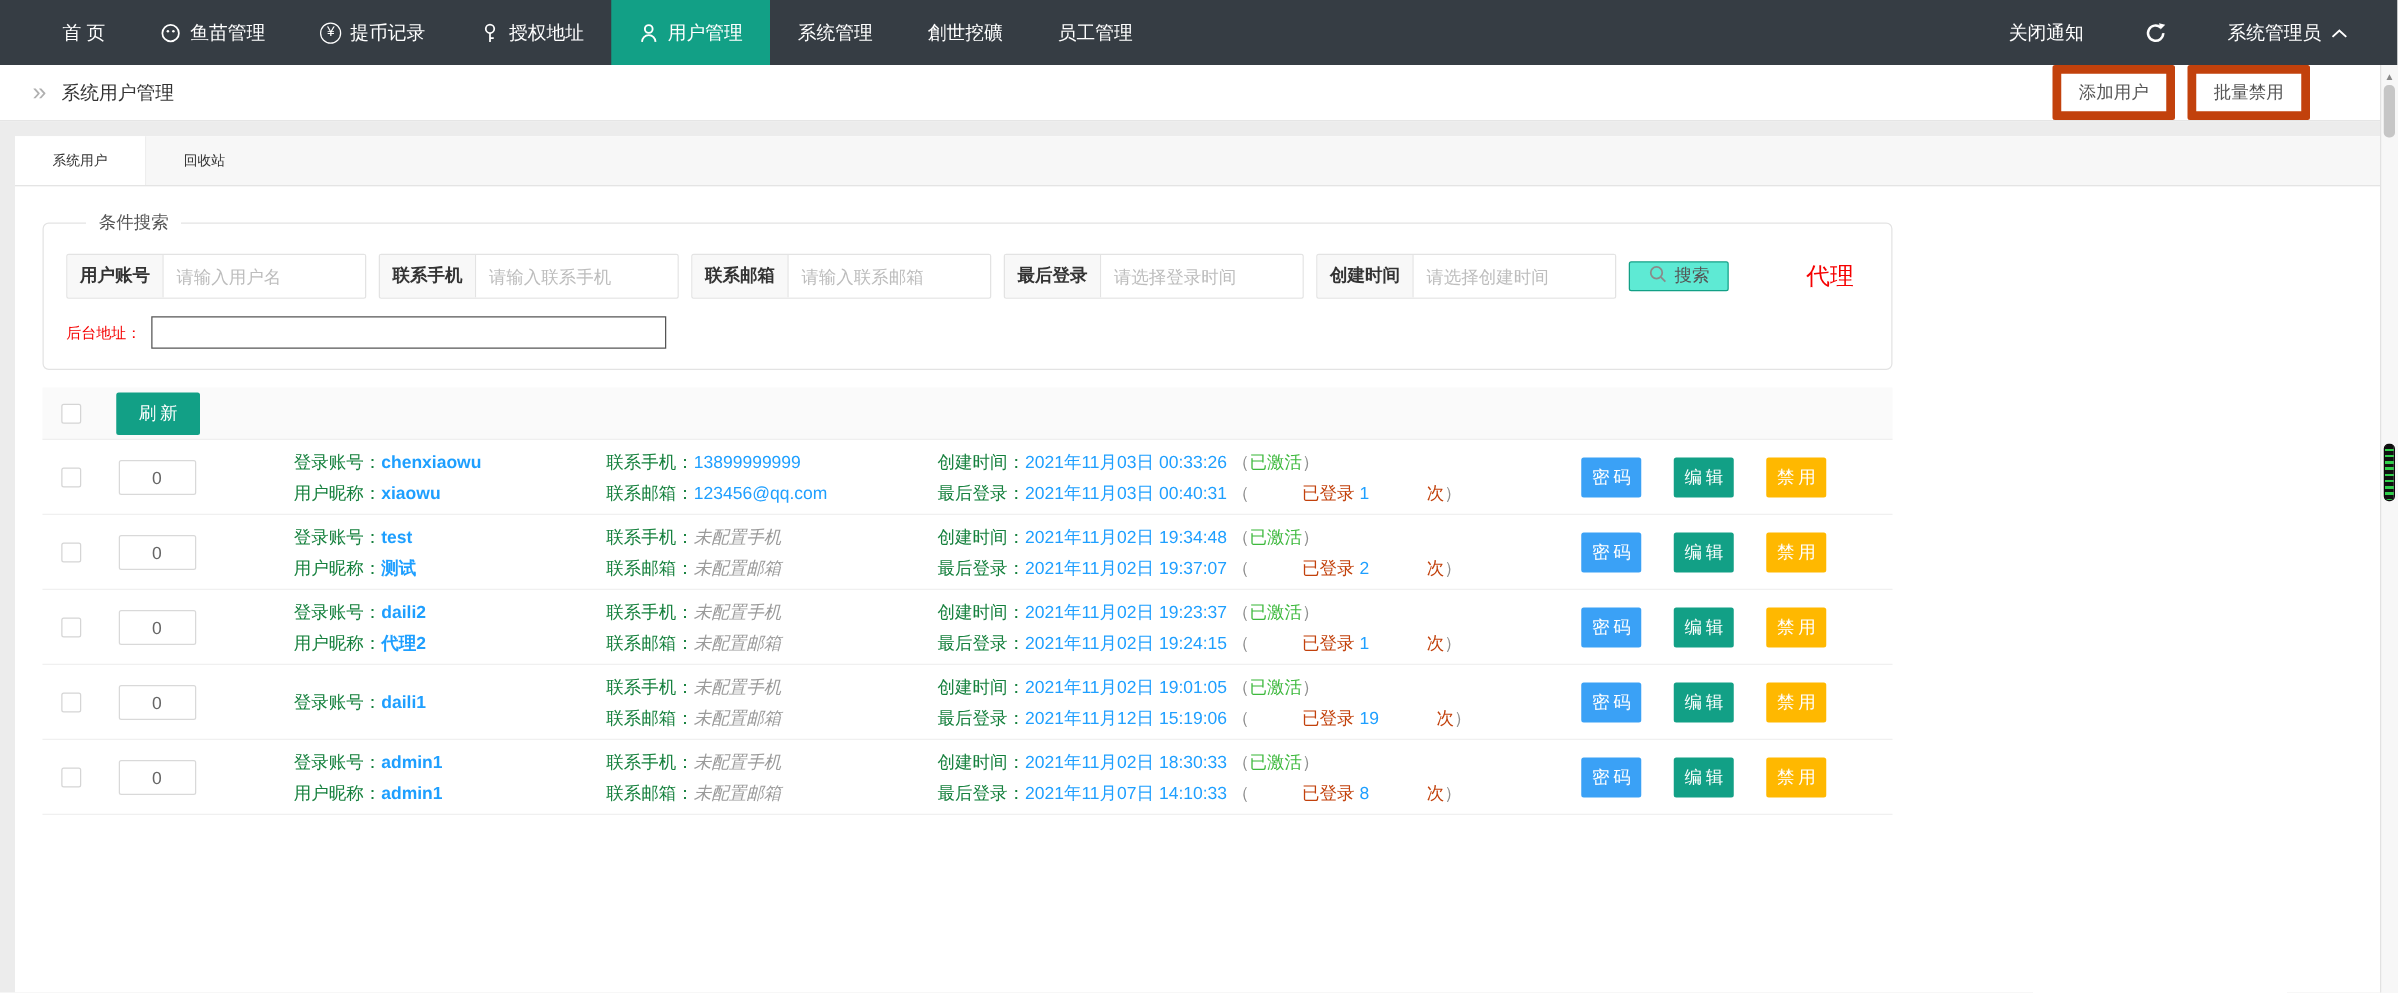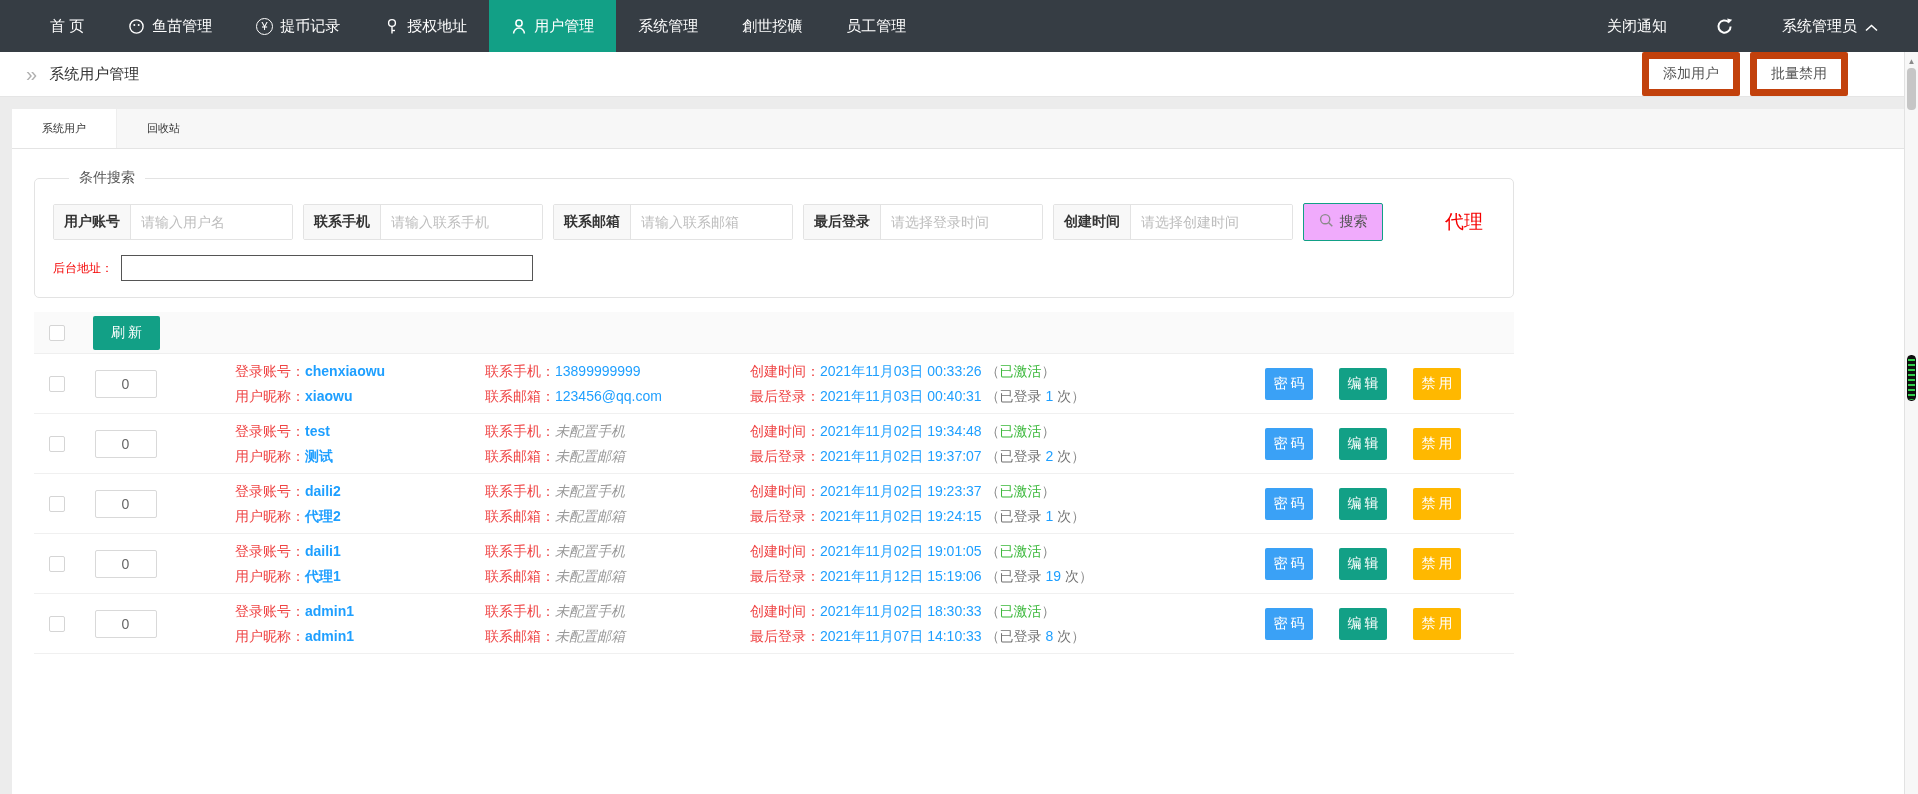--- a/index.html
+++ b/index.html
@@ -31,45 +31,45 @@
   .content { padding:20px 22px 0 22px; }
 
   
   fieldset.search { width:1480px; border:1px solid #e3e3e3; border-radius:5px; padding:16px 18px 16px 18px; }
   fieldset.search legend { padding:0 10px; margin-left:16px; color:#555; font-size:14px; }
   .field-row { display:flex; align-items:center; gap:10px; }
   .igroup { display:flex; width:240px; height:36px; border:1px solid #e3e3e3; border-radius:2px; overflow:hidden; background:#fff; }
   .igroup .addon { background:#f8f8f8; border-right:1px solid #e3e3e3; display:flex; align-items:center; padding:0 10px; font-weight:bold; color:#333; white-space:nowrap; font-size:14px; }
   .igroup input { border:none; outline:none; flex:1; min-width:0; padding:0 10px; font-size:14px; color:#333; font-family:Liberation Sans, sans-serif; }
   input::placeholder { color:#bdbdbd; }
-  .search-btn { width:80px; height:38px; background:#f0abfc; border:1px solid #12a086; border-radius:2px; color:#555; font-size:14px; display:flex; align-items:center; justify-content:center; gap:6px; cursor:pointer; font-family:inherit; }
+  .search-btn { width:80px; height:24px; background:#5eead4; border:1px solid #12a086; border-radius:2px; color:#555; font-size:14px; display:flex; align-items:center; justify-content:center; gap:6px; cursor:pointer; font-family:inherit; }
   .role-tag { color:#f50000; font-size:19px; margin-left:52px; }
   .backend-row { margin-top:14px; display:flex; align-items:center; }
   .backend-label { color:#f50000; font-size:12px; margin-right:8px; white-space:nowrap; }
   .backend-input { width:412px; height:26px; border:1px solid #555; background:#fff; outline:none; padding:0 6px; font-family:inherit; }
 
   
   .table { width:1480px; margin-top:14px; }
   .t-toolbar { height:42px; background:#fafafa; border-bottom:1px solid #efefef; display:flex; align-items:center; padding-left:15px; gap:28px; }
   .cb { width:16px; height:16px; background:#fff; border:1px solid #d5d5d5; border-radius:2px; display:inline-block; cursor:pointer; flex:none; }
   .refresh-btn { background:#12a086; color:#fff; border:none; border-radius:2px; padding:8px 15px; font-size:14px; letter-spacing:3px; text-indent:3px; cursor:pointer; font-family:inherit; }
   .trow { height:60px; display:flex; align-items:center; border-bottom:1px solid #f0f0f0; padding-left:15px; }
   .sort-wrap { width:95px; display:flex; justify-content:center; margin-left:13px; }
   .sort { width:62px; height:28px; border:1px solid #d9d9d9; border-radius:2px; text-align:center; color:#666; font-size:14px; outline:none; font-family:inherit; }
   .cell .line { line-height:25px; font-size:14px; white-space:nowrap; }
-  .lbl { color:#ef4444; }
+  .lbl { color:#15803d; }
   .val { color:#1e9fff; text-decoration:none; }
   .val.b { font-weight:bold; }
   .val.unset { color:#9a9a9a; font-style:italic; }
   .c-acc { width:250px; margin-left:62px; }
   .c-contact { width:265px; }
   .c-time { width:510px; }
   .paren { color:#8d8d8d; }
   .green { color:#3eb93e; }
-  .dark { color:#737373; }
+  .dark { color:#c2410c;margin-left:42px; }
   .cnt { margin:0 4px; }
   .c-actions { display:flex; gap:26px; margin-left:5px; }
   .abtn { width:48px; height:32px; border:none; border-radius:2px; color:#fff; font-size:14px; letter-spacing:3px; text-indent:3px; cursor:pointer; font-family:inherit; }
   .abtn.blue { background:#3aa1f6; }
   .abtn.teal { background:#12a086; }
   .abtn.yellow { background:#ffb800; }
 
   
   .scrollbar { position:fixed; right:0; top:52px; width:14px; height:742px; background:#f7f7f7; border-left:1px solid #e2e2e2; }
   .sb-up { display:block; text-align:center; color:#8a8a8a; font-size:8px; padding-top:5px; }
@@ -295,21 +295,20 @@
     </div>
   </div>
 
   <div class="trow">
     <span class="cb"></span>
     <span class="sort-wrap">
                 <input class="sort" value="0" style="">
               </span>
     <div class="cell c-acc">
       <div class="line"><span class="lbl">登录账号：</span><a class="val b" href="#">daili1</a></div>
-      <div class="line"><span class="lbl">用户昵称：</span><a class="val b" href="#">代理1</a></div>
     </div>
     <div class="cell c-contact">
       <div class="line"><span class="lbl">联系手机：</span><span class="val unset">未配置手机</span></div>
       <div class="line"><span class="lbl">联系邮箱：</span><span class="val unset">未配置邮箱</span></div>
     </div>
     <div class="cell c-time">
       <div class="line">
         <span class="lbl">创建时间：</span><span class="val">2021年11月02日 19:01:05</span>
         <span class="paren">（</span><span class="green">已激活</span><span class="paren">）</span>
       </div>

